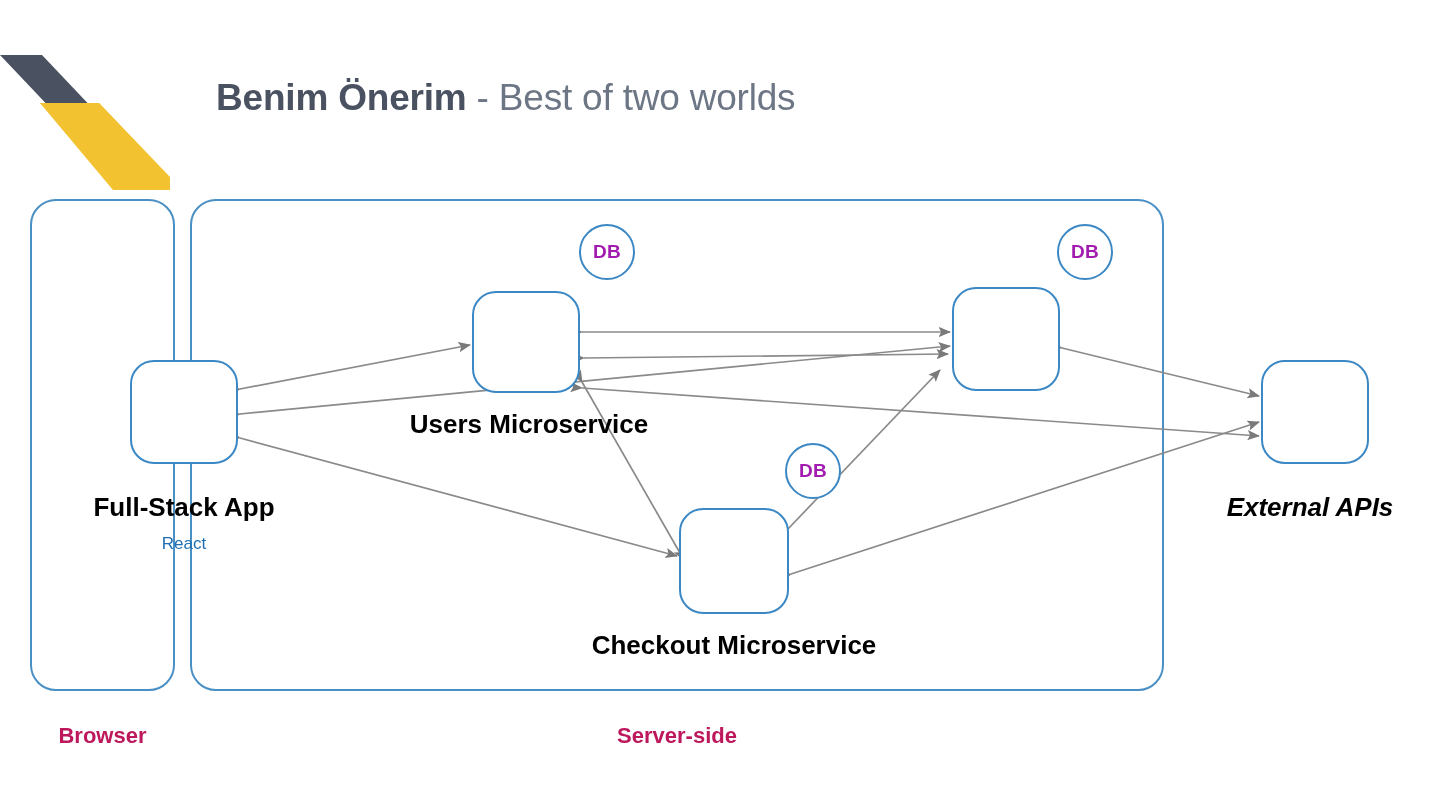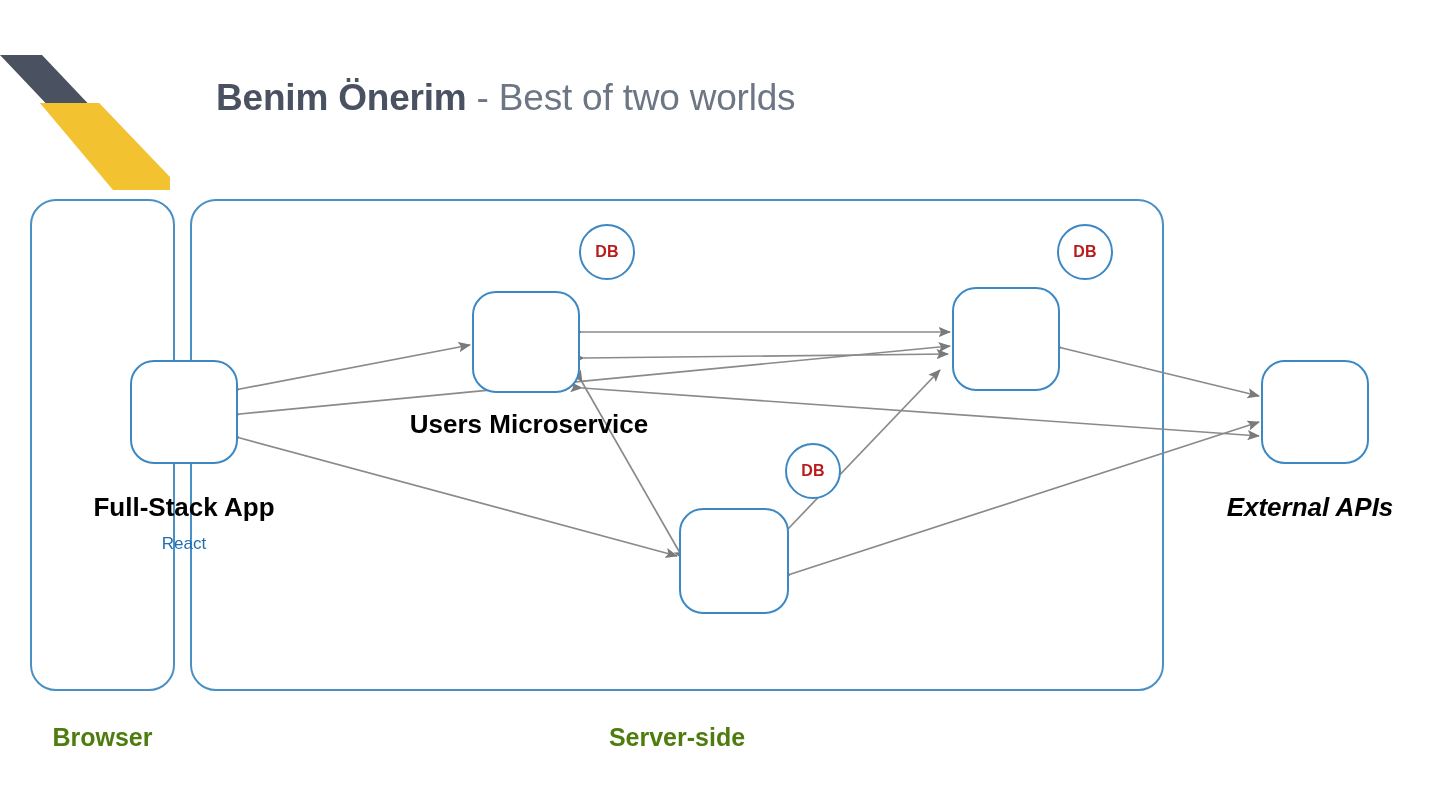--- a/index.html
+++ b/index.html
@@ -66,22 +66,22 @@
   #zone-server {
     left: 190px;
     top: 199px;
     width: 974px;
     height: 492px;
   }
 
   
   .zone-caption {
     position: absolute;
-    color: #4d7c0f;
-    font-size: 25px;
+    color: #be185d;
+    font-size: 22px;
     font-weight: 700;
     text-align: center;
     white-space: nowrap;
   }
   #caption-browser { left: 30px;  top: 723px; width: 145px; }
   #caption-server  { left: 190px; top: 723px; width: 974px; }
 
   
   .node {
     position: absolute;
@@ -129,22 +129,22 @@
     height: 56px;
     border: 2.5px solid #3C88C4;
     border-radius: 50%;
     background: #ffffff;
     display: flex;
     align-items: center;
     justify-content: center;
     box-sizing: border-box;
   }
   .db span {
-    color: #b91c1c;
-    font-size: 16px;
+    color: #a21caf;
+    font-size: 19px;
     font-weight: 700;
     letter-spacing: 0.3px;
   }
   #db-users    { left: 579px; top: 224px; }
   #db-metadata { left: 1057px; top: 224px; }
   #db-checkout { left: 785px; top: 443px; }
 
   
   #arrows {
     position: absolute;
@@ -216,18 +216,19 @@
   <div class="db" id="db-metadata">
     <span>DB</span>
   </div>
   <div class="db" id="db-checkout">
     <span>DB</span>
   </div>
 
   <div class="node-label" id="label-fullstack">Full-Stack App</div>
   <div class="node-sublabel" id="label-react">React</div>
   <div class="node-label" id="label-users">Users Microservice</div>
+  <div class="node-label" id="label-checkout">Checkout Microservice</div>
   <div class="node-label" id="label-external">External APIs</div>
 
   <div class="zone-caption" id="caption-browser">Browser</div>
   <div class="zone-caption" id="caption-server">Server-side</div>
 
 </div>
 
 </body></html>

